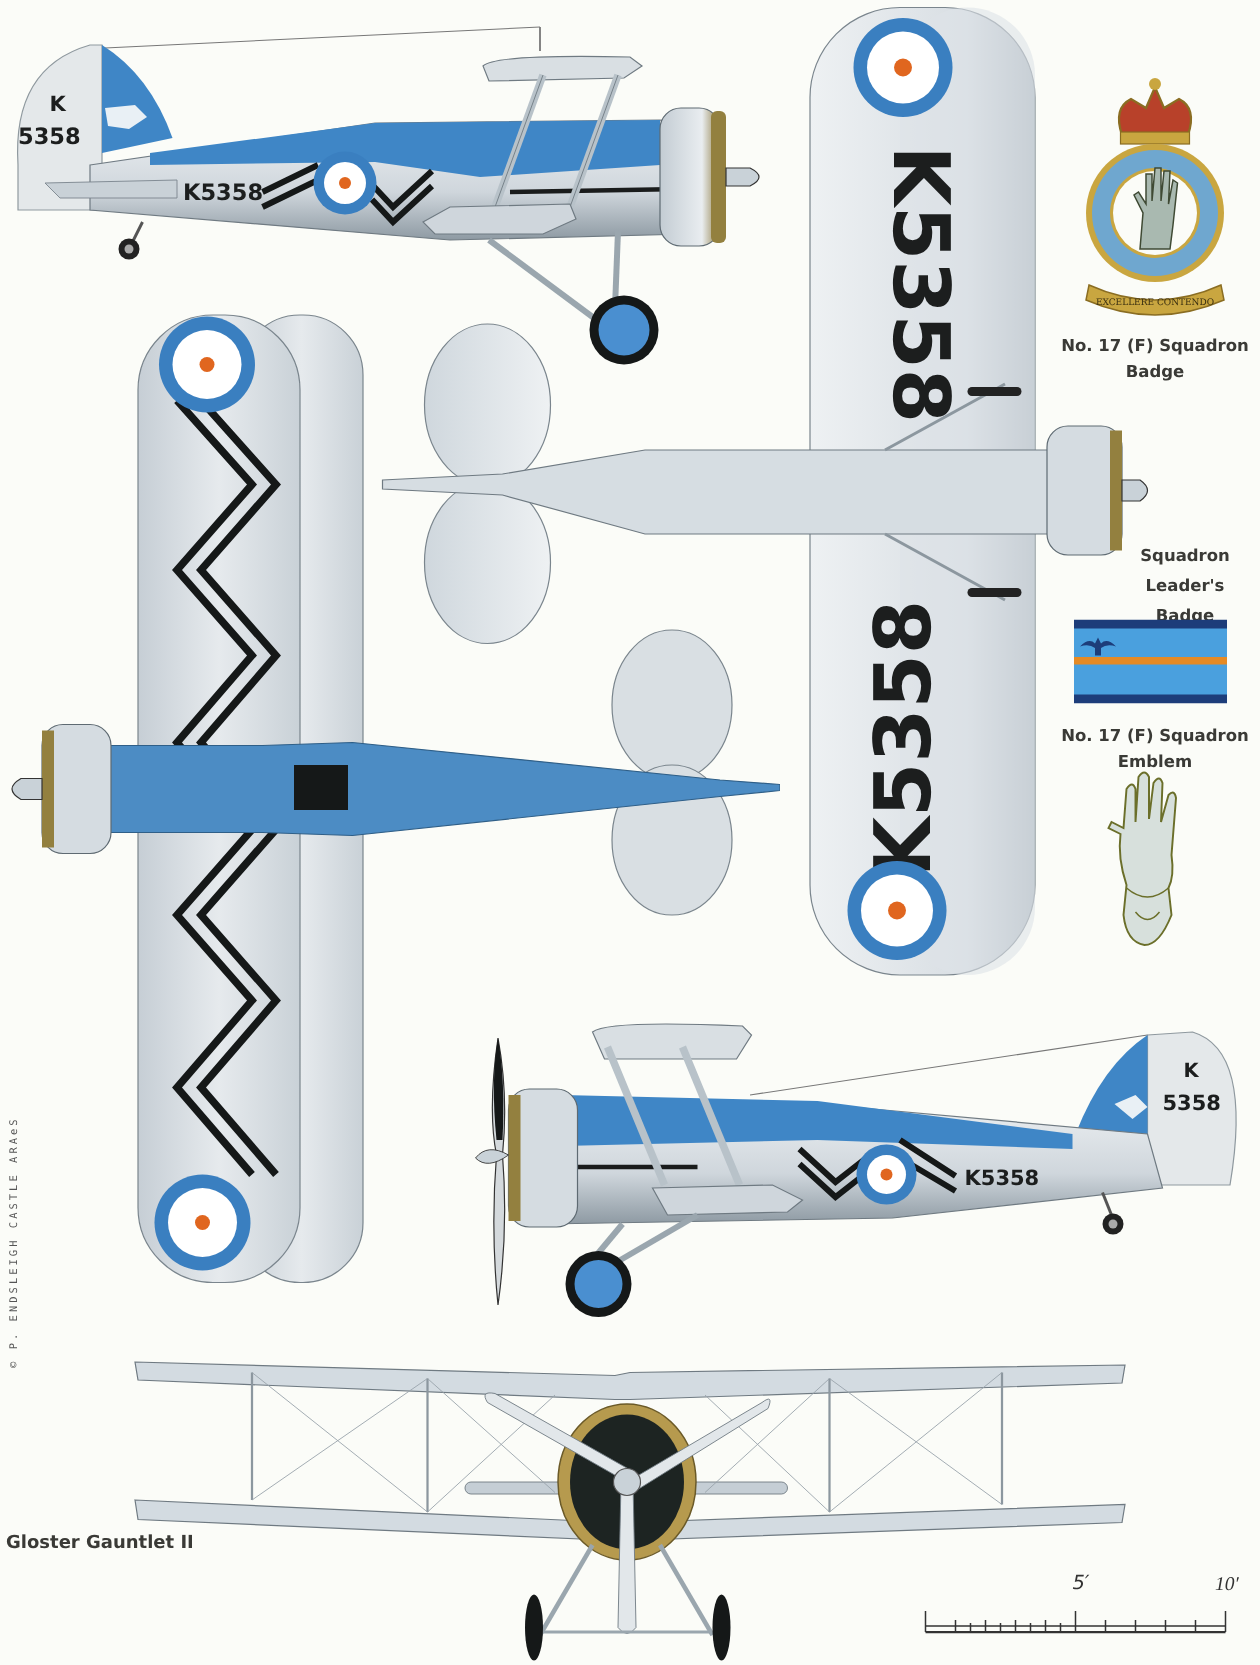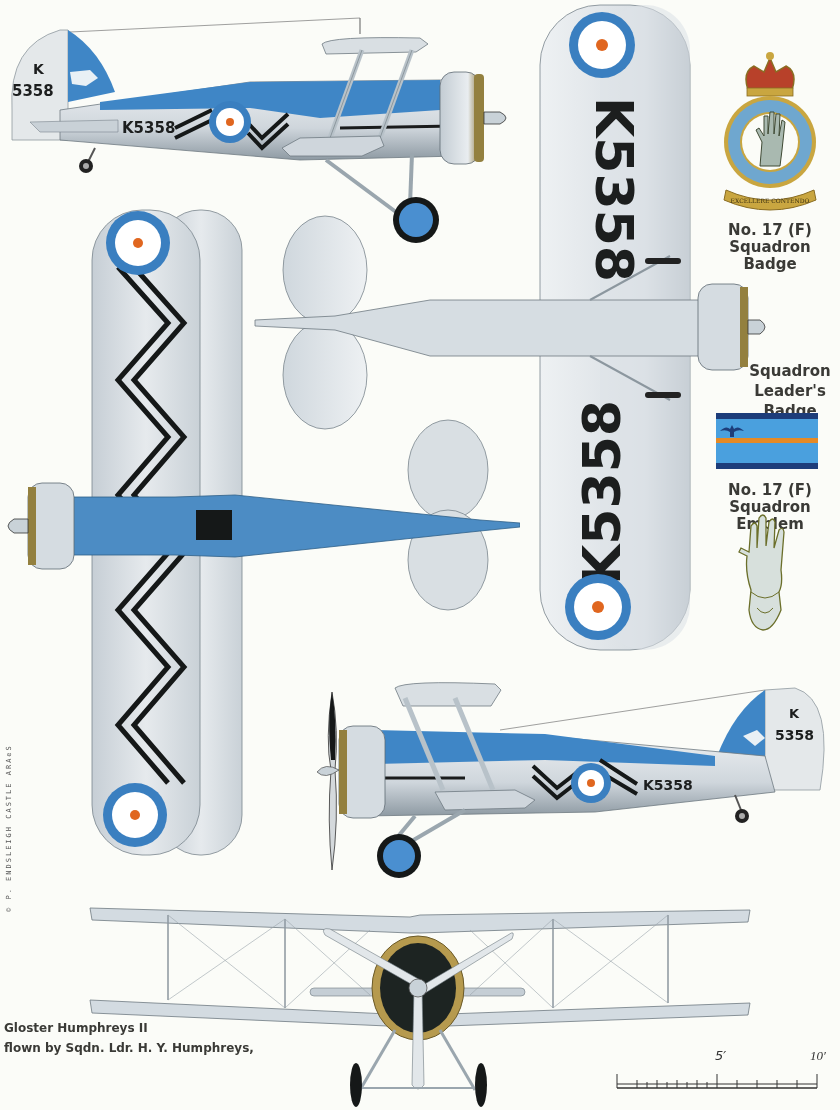--- a/index.html
+++ b/index.html
@@ -8,21 +8,21 @@
     background: #fbfcf8;
     font-family: "DejaVu Sans", sans-serif;
     position: relative;
     color: #2a2c2a;
   }
   .abs { position: absolute; }
   svg { display: block; }
   .caption {
     font-family: "DejaVu Sans", sans-serif;
     font-weight: bold;
-    font-size: 15px;
+    font-size: 11px;
     color: #3a3a36;
     text-align: center;
     line-height: 17px;
   }
   .credits {
     font-family: "DejaVu Sans", sans-serif;
     font-weight: bold;
     font-size: 12px;
     color: #3a3a36;
     line-height: 20px;
@@ -346,22 +346,21 @@
   <svg width="60" height="120" viewBox="0 0 60 120">
     <path d="M12,44 L4,40 L6,36 L14,40 L16,14 Q20,8 22,14 L22,36 L24,6 Q28,0 31,6 L31,34 L34,10 Q38,4 40,10 L39,36 L44,18 Q48,14 49,20 L46,58 Q48,72 44,80 L46,98 Q38,118 28,118 Q16,116 14,98 L16,78 Q10,60 12,44 Z" fill="#d7e0dc" stroke="#6b6f2a" stroke-width="1.3"></path>
     <path d="M16,80 Q30,92 44,80" stroke="#6b6f2a" stroke-width="1" fill="none"></path>
     <path d="M22,96 Q30,106 38,96" stroke="#6b6f2a" stroke-width="1" fill="none"></path>
   </svg>
 </div>
 
 <div class="abs copyright" style="left:5px;top:912px;">© P. ENDSLEIGH CASTLE ARAeS</div>
 
 <div class="abs credits" style="left:4px;top:1018px;width:300px;">
-  <div>Gloster Humphreys II</div>
-  <div>flown by Sqdn. Ldr. H. Y. Humphreys,</div>
+  <div>Gloster Gauntlet II</div>
 </div>
 
 <div class="abs" style="left:615px;top:1048px;width:225px;height:50px;">
   <span class="abs scale-label" style="left:100px;top:0;">5′</span>
   <span class="abs scale-label" style="left:195px;top:0;font-family:Liberation Serif, serif;">10′</span>
   <svg class="abs" style="left:0;top:24px;" width="225" height="20" viewBox="0 0 225 20">
     <line x1="2" y1="12" x2="202" y2="12" stroke="#333" stroke-width="1"></line>
     <line x1="2" y1="16" x2="202" y2="16" stroke="#333" stroke-width="1.5"></line>
     <g stroke="#333" stroke-width="1">
       <line x1="2" y1="2" x2="2" y2="16"></line>

